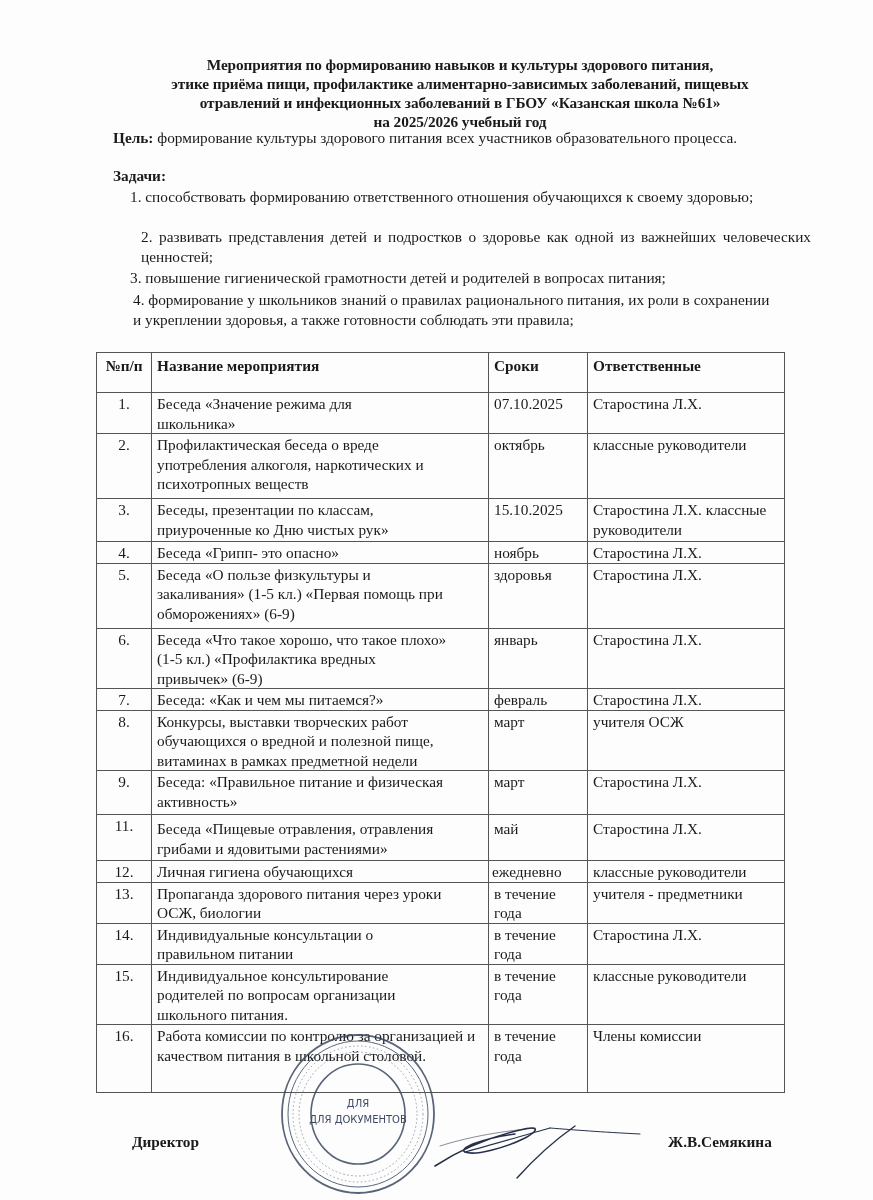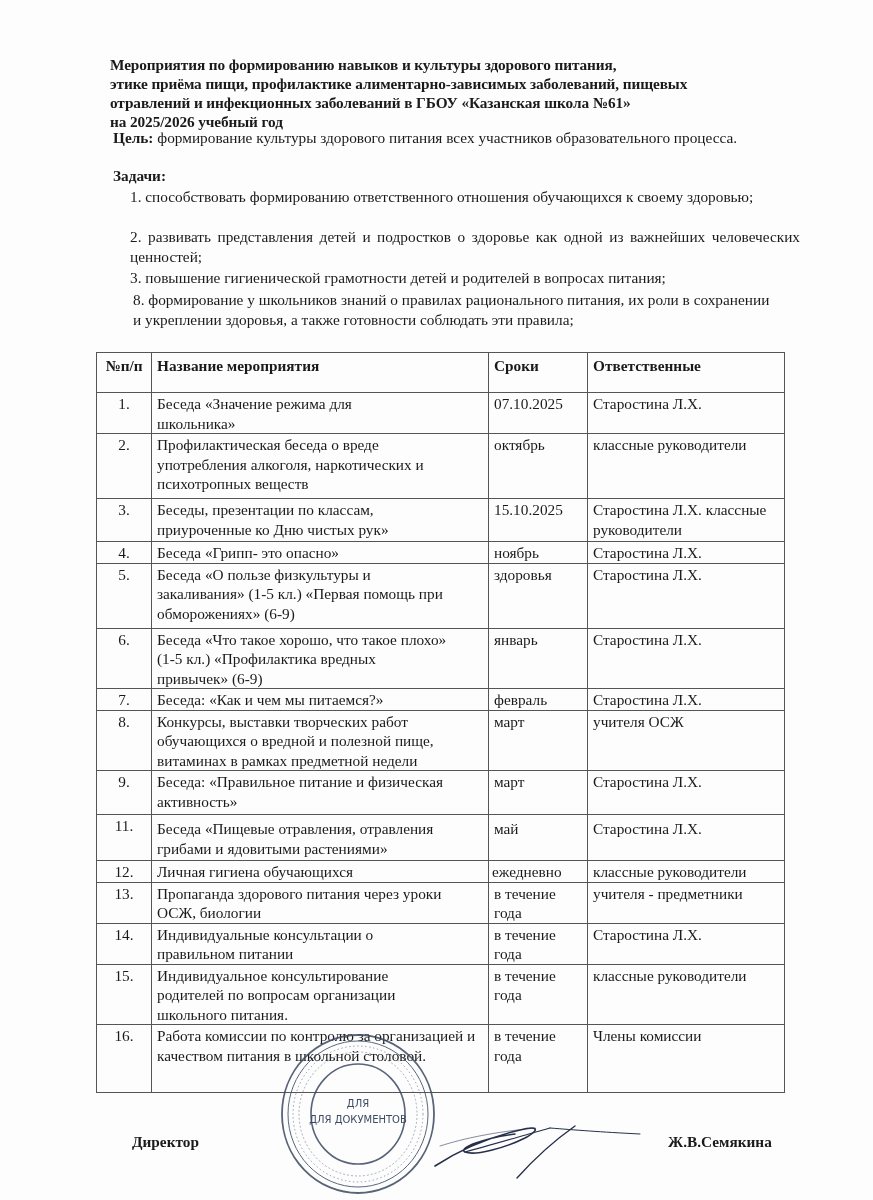--- a/index.html
+++ b/index.html
@@ -2,21 +2,21 @@
 <html><head>
 <meta charset="utf-8">
 <style>
   html, body { margin: 0; padding: 0; }
   body {
     width: 873px; height: 1200px; background: #fdfdfd; position: relative; overflow: hidden;
     font-family: "Liberation Serif", "DejaVu Serif", serif; color: #1a1a1a;
   }
   .title {
     position: absolute; left: 110px; width: 700px; top: 55px;
-    text-align: left; font-weight: bold; font-size: 15.3px; line-height: 19px; letter-spacing: -0.1px;
+    text-align: center; font-weight: bold; font-size: 15.3px; line-height: 19px; letter-spacing: -0.1px;
   }
   .title div { white-space: nowrap; }
   .goal {
     position: absolute; left: 113px; width: 690px; top: 128px;
     font-size: 15.3px; line-height: 19px; text-align: justify;
   }
   .goal b { font-weight: bold; }
   .tasks-label { position: absolute; left: 113px; top: 167px; font-size: 15.3px; font-weight: bold; }
   .task { position: absolute; left: 130px; width: 673px; font-size: 15.3px; line-height: 20px; }
   .task.justify { text-align: justify; text-align-last: left; }
@@ -44,23 +44,23 @@
   <div>Мероприятия по формированию навыков и культуры здорового питания,</div>
   <div>этике приёма пищи, профилактике алиментарно-зависимых заболеваний, пищевых</div>
   <div>отравлений и инфекционных заболеваний в ГБОУ «Казанская школа №61»</div>
   <div>на 2025/2026 учебный год</div>
 </div>
 
 <div class="goal"><b>Цель:</b><span> формирование культуры здорового питания всех участников образовательного процесса.</span></div>
 
 <div class="tasks-label">Задачи:</div>
 <div class="task" style="top:187px; width:640px;">1. способствовать формированию ответственного отношения обучающихся к своему здоровью;</div>
-<div class="task justify" style="top:227px; left:130px; width:670px;">2. развивать представления детей и подростков о здоровье как одной из важнейших человеческих ценностей;</div>
+<div class="task justify" style="top:227px; left:141px; width:670px;">2. развивать представления детей и подростков о здоровье как одной из важнейших человеческих ценностей;</div>
 <div class="task" style="top:268px;">3. повышение гигиенической грамотности детей и родителей в вопросах питания;</div>
-<div class="task" style="top:290px; left:133px; width:640px;">8. формирование у школьников знаний о правилах рационального питания, их роли в сохранении и укреплении здоровья, а также готовности соблюдать эти правила;</div>
+<div class="task" style="top:290px; left:133px; width:640px;">4. формирование у школьников знаний о правилах рационального питания, их роли в сохранении и укреплении здоровья, а также готовности соблюдать эти правила;</div>
 
 <table class="plan">
   <colgroup>
     <col style="width:55px">
     <col style="width:337px">
     <col style="width:99px">
     <col style="width:197px">
   </colgroup>
   <thead>
     <tr style="height:40px">

